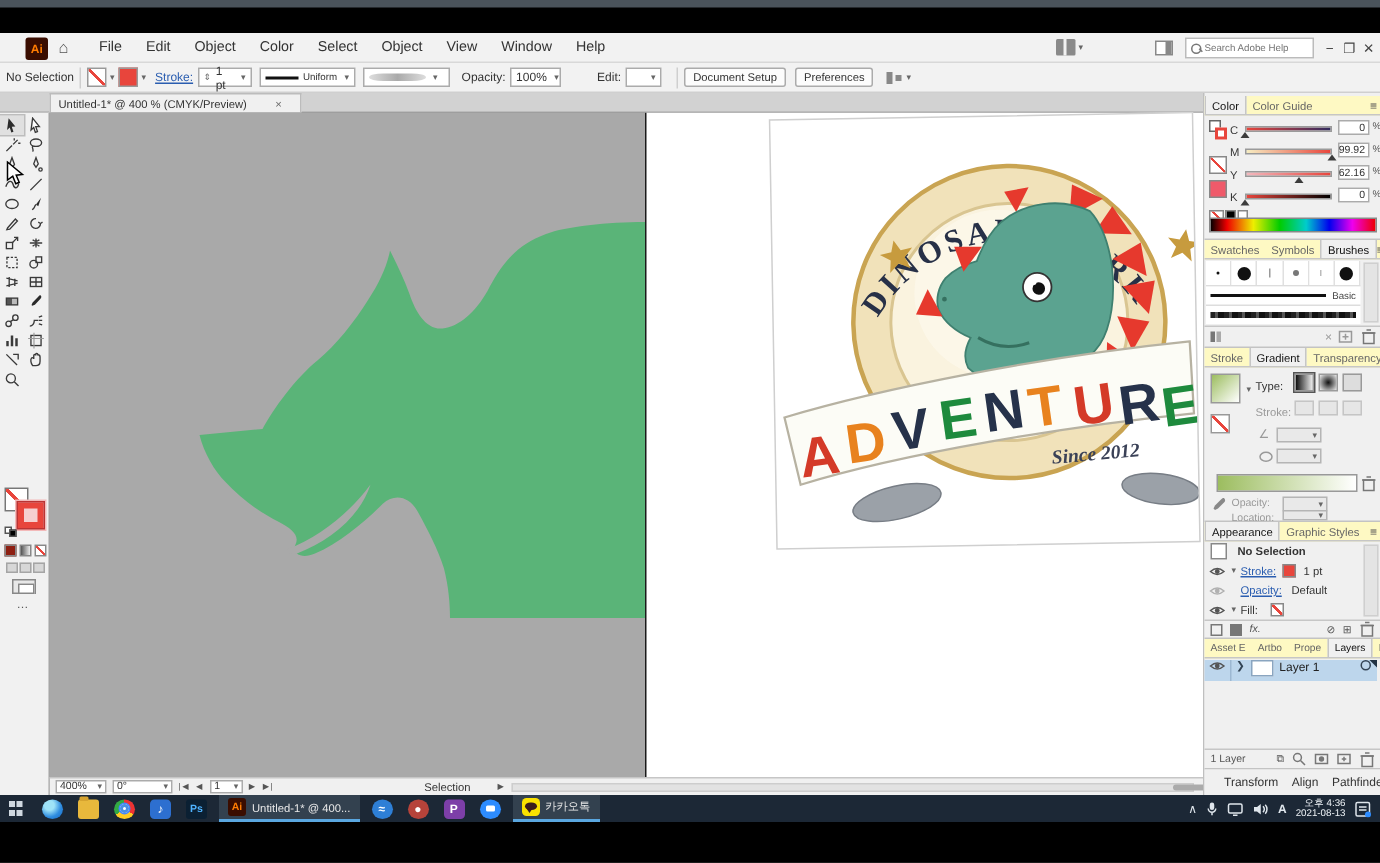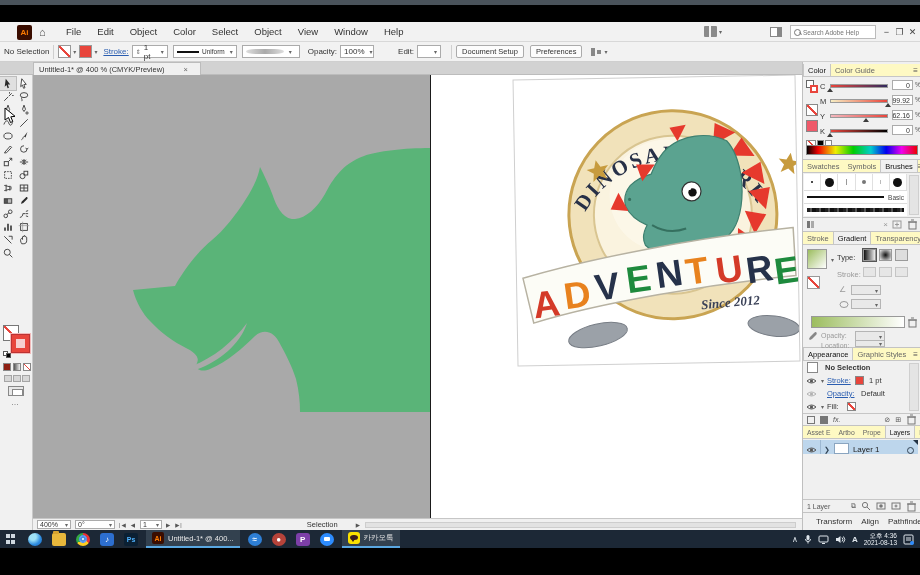--- a/index.html
+++ b/index.html
@@ -86,21 +86,21 @@
 .cmyk-box{position:absolute;left:89px;top:1px;width:21px;height:10px}
 .cmyk-unit{position:absolute;left:112px;top:2px;font-size:6.5px;color:#555}
 #spectrum{position:absolute;left:3px;top:81px;width:112px;height:10px;border:1px solid #888;background:linear-gradient(90deg,#000 0%,#e00 10%,#ee0 26%,#0c0 42%,#0cc 58%,#00e 72%,#e0e 86%,#e00 100%)}
 .brush-cell{flex:1;border-right:1px solid #e0e0e0;display:flex;align-items:center;justify-content:center;height:16px;background:#fff}
 .dot{background:#111;border-radius:50%}
 .mini-ic{width:11px;height:10px;display:flex;align-items:center;justify-content:center;color:#777}
 .gbtn{width:13px;height:12px;border:1px solid #9a9a9a}
 .gsel{width:30px;height:10px;border:1px solid #b5b5b5;background:#e9e9e9;display:flex;align-items:center;justify-content:flex-end;padding:0 2px;color:#888;font-size:6px}
 .ap-row{position:relative;height:13px;font-size:7.5px;color:#333}
 .eye{display:inline-block}
-#layer-row{position:absolute;left:0;top:14px;width:115px;height:14px;background:#bdd6ec;display:flex;align-items:flex-end;font-size:8px;color:#222}
+#layer-row{position:absolute;left:0;top:14px;width:115px;height:14px;background:#bdd6ec;display:flex;align-items:flex-start;font-size:8px;color:#222}
 #dock-bottom-tabs{display:flex;align-items:center;height:17px;font-size:8px;color:#333;padding:0 4px;gap:9px}
 .diamond{width:5px;height:5px;background:#777;transform:rotate(45deg);display:inline-block}
 
 #taskbar{left:0;top:530px;width:920px;height:18px;background:#1c2836;display:flex;align-items:center}
 #start-icon{width:10px;height:10px;margin:0 7px 0 6px;display:grid;grid-template-columns:4px 4px;gap:1px}
 #start-icon i{background:#cfd8e0;display:block;height:4px}
 #task-search{width:248px;height:15px;background:#f5f5f5;border:1px solid #777;display:flex;align-items:center;gap:3px;padding:0 4px}
 #task-search input{border:none;outline:none;background:transparent;font-size:8px;color:#555;width:220px;font-family:inherit}
 .taskicon{width:14px;height:13px;border-radius:3px;margin:0 5px;display:flex;align-items:center;justify-content:center;color:#fff;font-size:8px;font-weight:bold;position:relative}
 .icon-edge{background:radial-gradient(circle at 35% 30%,#9fe3f7 0 25%,#2f8de0 60%,#1565c0);border-radius:50%}
@@ -471,21 +471,21 @@
           <span class="dd" style="margin-left:auto">▾</span>
         </span>
       <span class="nav-arrows">|◀</span>
       <span class="nav-arrows">◀</span>
       <span class="vb" style="width:22px;height:9px">
           <span>1</span>
           <span class="dd" style="margin-left:auto">▾</span>
         </span>
       <span class="nav-arrows">▶</span>
       <span class="nav-arrows">▶|</span>
-      <span style="margin-left:120px;font-size:7.5px;color:#333">Selection</span>
+      <span style="margin-left:96px;font-size:7.5px;color:#333">Selection</span>
       <span class="nav-arrows" style="margin-left:14px">▶</span>
       <span id="hscroll">
           <span id="hscroll-thumb"></span>
         </span>
     </div>
   </div>
 
   <svg class="abs" style="left:4px;top:107px;z-index:50" width="13" height="17">
     <path d="M1,1 L1,13 L4.5,10.5 L6.5,15.5 L8.8,14.5 L6.8,9.8 L11,9.3 Z" fill="#fff" stroke="#000" stroke-width="1"></path>
   </svg>

